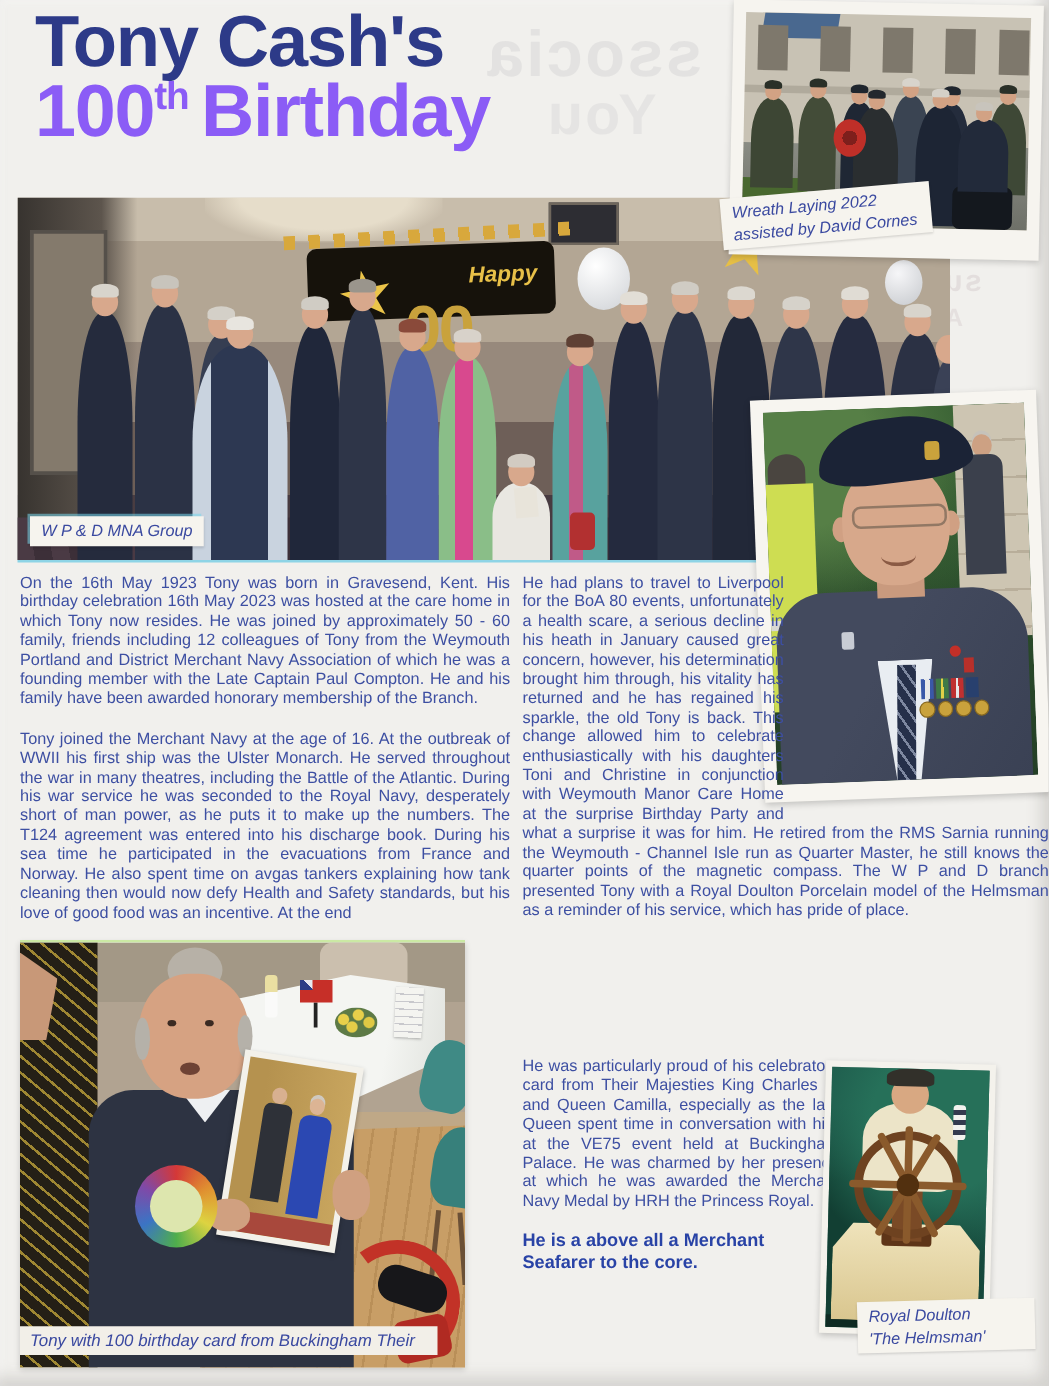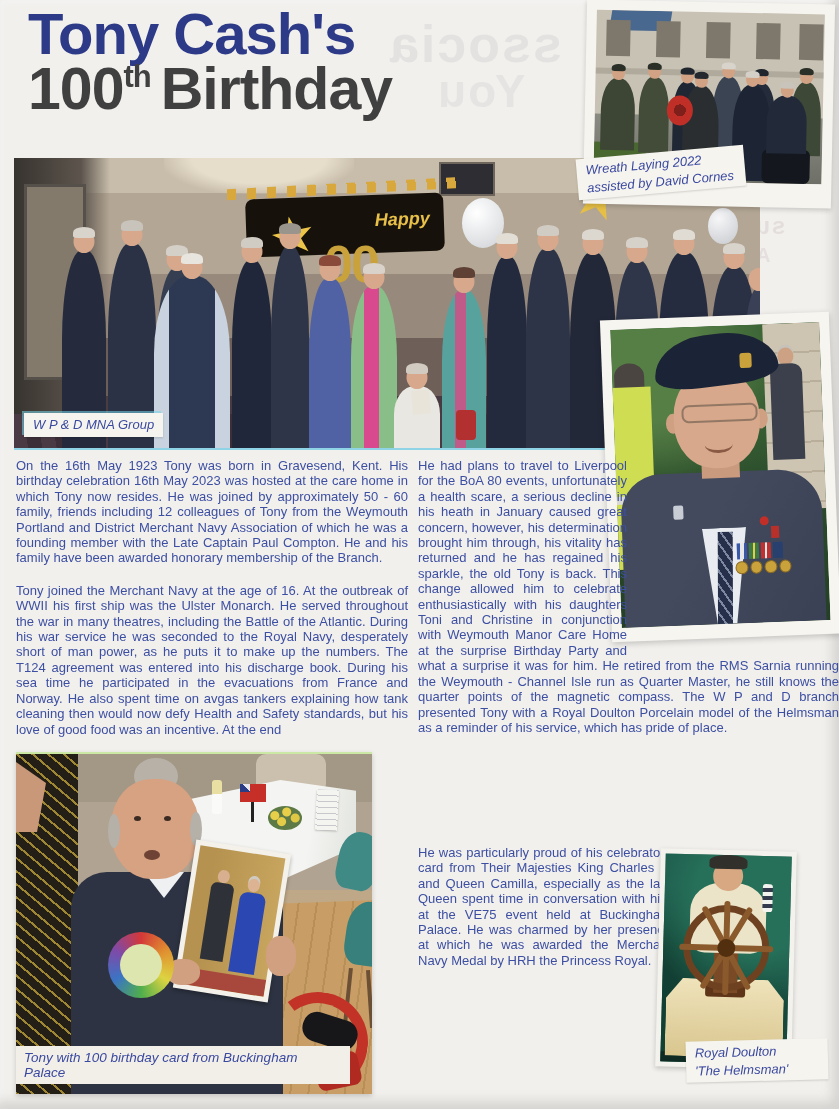--- a/index.html
+++ b/index.html
@@ -8,21 +8,21 @@
         box-shadow:inset -6px -7px 12px rgba(110,104,98,.22), inset 2px 2px 6px rgba(255,255,255,.5);}
   
   .ghost{position:absolute;z-index:1;transform:scaleX(-1);font-weight:bold;color:#8d8d96;letter-spacing:2px;}
   .g1{left:388px;top:14px;font-size:52px;opacity:.13;}
   .g2{left:436px;top:64px;font-size:46px;opacity:.11;}
   .g3{left:738px;top:212px;font-size:24px;opacity:.17;color:#a58a92;}
   .g4{left:754px;top:244px;font-size:20px;opacity:.15;color:#a58a92;}
   
   .title{position:absolute;left:28px;top:4px;z-index:15;margin:0;line-height:1.02;}
   .t1{display:block;font-size:58px;font-weight:bold;color:#2d3a88;letter-spacing:-1px;}
-  .t2{display:block;font-size:59px;font-weight:bold;color:#404040;letter-spacing:-1px;margin-top:-4px;}
+  .t2{display:block;font-size:59px;font-weight:bold;color:#8b5cf6;letter-spacing:-1px;margin-top:-4px;}
   .t2 sup{font-size:31px;vertical-align:22px;}
   .t2 .tword{margin-left:10px;}
   
   .photo{position:absolute;overflow:hidden;}
   .photo *{position:absolute;}
   .caption{position:absolute;background:#f6f4ee;color:#3a49a0;font-style:italic;font-size:13px;
            line-height:1.35;padding:3px 9px;z-index:30;box-shadow:0 1px 2px rgba(0,0,0,.15);}
   
   .group{left:14px;top:158px;width:746px;height:290px;z-index:6;border-bottom:2px solid #8ed4e6;}
   .gp-bg{inset:0;background:linear-gradient(180deg,#c8bdab 0 12%,#b3a694 12% 40%,#97897c 40% 62%,#6e5f58 62% 82%,#473a40 82% 100%);}
@@ -292,20 +292,21 @@
   </div>
 
   <div class="col col-right">
     <div class="rc-top">
       <div class="shim shim-portrait"></div>
       <p>He had plans to travel to Liverpool for the BoA 80 events, unfortunately a health scare, a serious decline in his heath in January caused great concern, however, his determination brought him through, his vitality has returned and he has regained his sparkle, the old Tony is back.  This change allowed him to celebrate enthusiastically with his daughters Toni and Christine in conjunction with Weymouth Manor Care Home at the surprise Birthday Party and what a surprise it was for him.  He retired from the RMS Sarnia running the Weymouth - Channel Isle run as Quarter Master, he still knows the quarter points of the magnetic compass.  The W P and D branch presented Tony with a Royal Doulton Porcelain model of the Helmsman as a reminder of his service, which has pride of place.</p>
     </div>
     <div class="rc-bottom">
       <div class="shim shim-helmsman"></div>
       <p>He was particularly proud of his celebratory card from Their Majesties King Charles III and Queen Camilla, especially as the late Queen spent time in conversation with him at the VE75 event held at Buckingham Palace.  He was charmed by her presence at which he was awarded the Merchant Navy Medal by HRH the Princess Royal.</p>
+      <p class="bold-para">He is a above all a Merchant Seafarer to the core.</p>
     </div>
   </div>
 
   <div class="photo birthday">
     <div class="bd-bg"></div>
     <div class="bd-floor"></div>
     <div class="bd-head2"></div>
     <div class="bd-chairA"></div>
     <div class="bd-table"></div>
     <div class="bd-pole"></div>
@@ -339,21 +340,21 @@
       </div>
     </div>
     <div class="bd-handL"></div>
     <div class="bd-handR"></div>
     <div class="bd-rosette">
         <div class="bd-rosette-c"></div>
       </div>
     <div class="bd-wheel-arm"></div>
     <div class="bd-grip"></div>
     <div class="bd-red2"></div>
-    <div class="bd-caption">Tony with 100 birthday card from Buckingham Palace</div>
+    <div class="bd-caption">Tony with 100 birthday card from Buckingham Their</div>
   </div>
 
   <div class="photo helms">
     <div class="hm-in">
       <div class="hm-shadow"></div>
       <div class="hm-base"></div>
       <div class="hm-ped-base"></div>
       <div class="hm-pedestal"></div>
       <div class="hm-body"></div>
       <div class="hm-head"></div>

